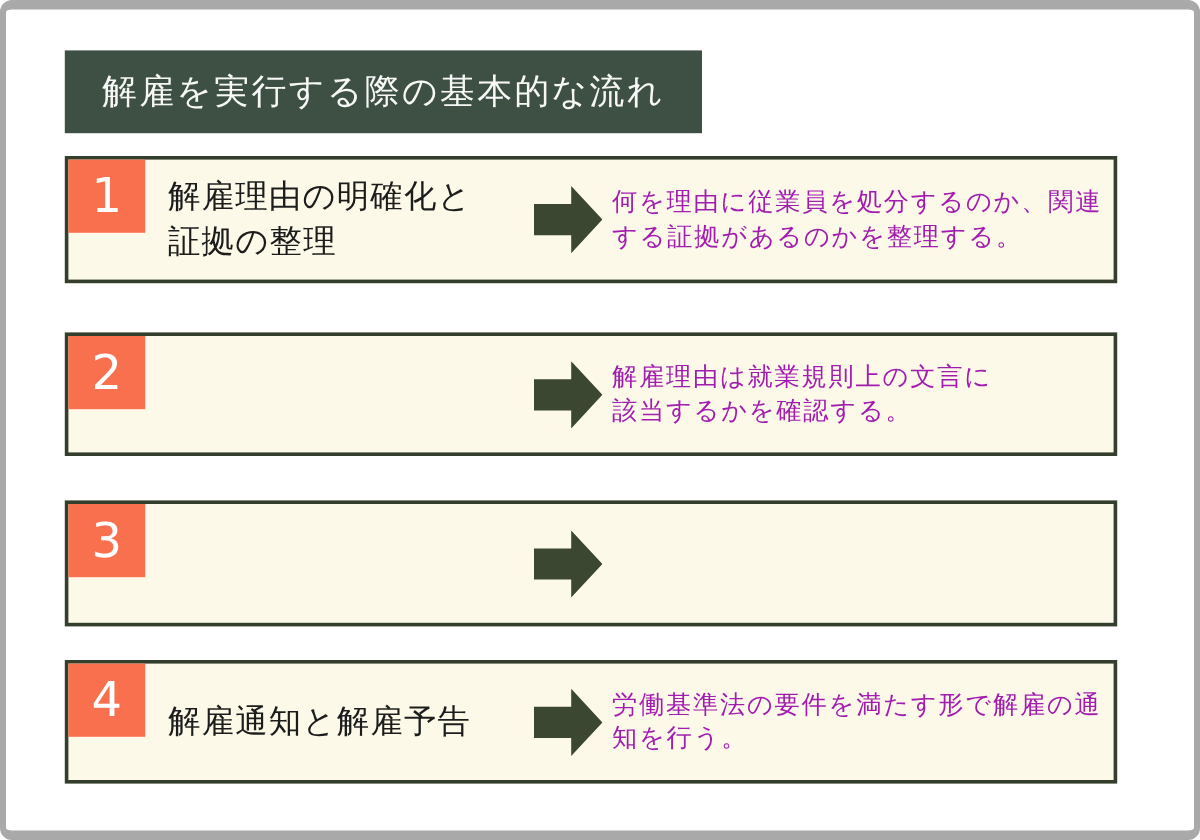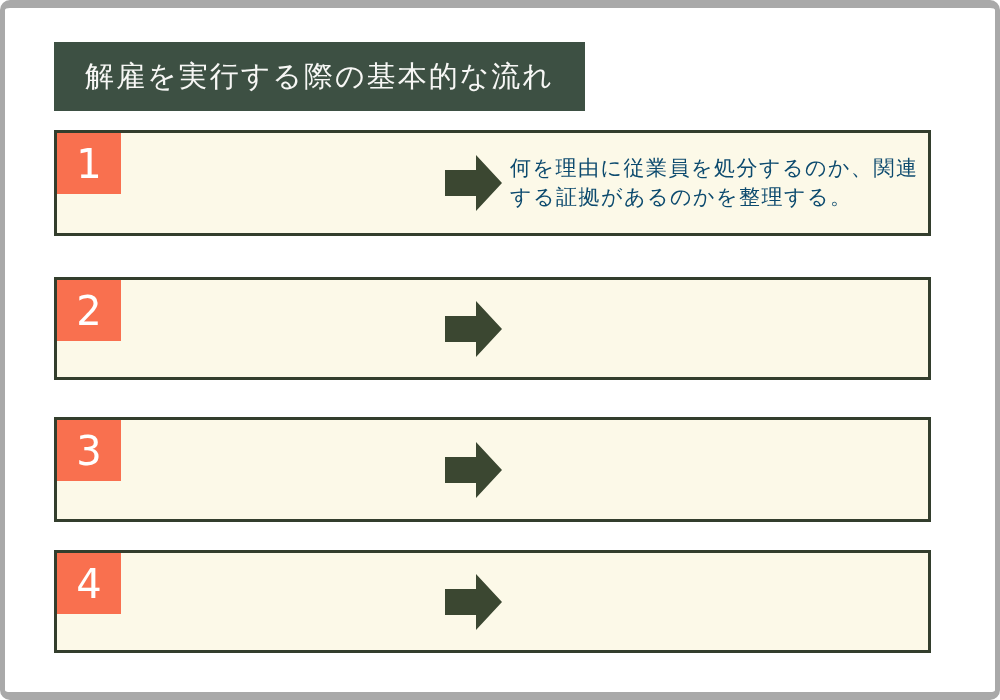--- a/index.html
+++ b/index.html
@@ -13,67 +13,74 @@
   .title-box span{color:#f7f7f5;font-size:29px;letter-spacing:2px;white-space:nowrap;}
   .row{position:absolute;left:54px;width:877px;background:#fcf9e8;border:3px solid #333e2d;box-sizing:border-box;}
   .badge{position:absolute;left:0;top:0;width:64px;height:61px;background:#f9704f;
          display:flex;align-items:center;justify-content:center;}
   .badge span{color:#ffffff;font-size:40px;line-height:1;}
   .step-title{position:absolute;left:83px;top:50%;transform:translateY(-50%);
               font-size:27px;line-height:1.4;letter-spacing:1px;color:#1c1c1c;white-space:pre-line;}
   .arrow{position:absolute;left:388px;top:50%;transform:translateY(-50%);width:57px;height:56px;}
   .arrow path{fill:#3b4731;}
   .step-desc{position:absolute;left:453px;top:50%;transform:translateY(-50%);width:430px;
-             font-size:21px;line-height:1.38;letter-spacing:1.5px;color:#0c4a6e;white-space:pre-line;}
+             font-size:21px;line-height:1.38;letter-spacing:1.5px;color:#a21caf;white-space:pre-line;}
   .r1{top:130px;height:106px;}
   .r2{top:277px;height:103px;}
   .r3{top:417px;height:105px;}
   .r4{top:550px;height:103px;}
 </style>
 </head>
 <body>
 
 <div class="canvas">
 
   <div class="title-box">
     <span>解雇を実行する際の基本的な流れ</span>
   </div>
 
   <div class="row r1">
     <div class="badge">
       <span>1</span>
     </div>
+    <div class="step-title">解雇理由の明確化と
+証拠の整理</div>
     <svg class="arrow" viewBox="0 0 57 56" aria-hidden="true">
       <path d="M0 15 H31 V0 L57 28 L31 56 V41 H0 Z"></path>
     </svg>
     <div class="step-desc">何を理由に従業員を処分するのか、関連
 する証拠があるのかを整理する。</div>
   </div>
 
   <div class="row r2">
     <div class="badge">
       <span>2</span>
     </div>
     <svg class="arrow" viewBox="0 0 57 56" aria-hidden="true">
       <path d="M0 15 H31 V0 L57 28 L31 56 V41 H0 Z"></path>
     </svg>
+    <div class="step-desc">解雇理由は就業規則上の文言に
+該当するかを確認する。</div>
   </div>
 
   <div class="row r3">
     <div class="badge">
       <span>3</span>
     </div>
     <svg class="arrow" viewBox="0 0 57 56" aria-hidden="true">
       <path d="M0 15 H31 V0 L57 28 L31 56 V41 H0 Z"></path>
     </svg>
   </div>
 
   <div class="row r4">
     <div class="badge">
       <span>4</span>
     </div>
+    <div class="step-title">解雇通知と解雇予告</div>
     <svg class="arrow" viewBox="0 0 57 56" aria-hidden="true">
       <path d="M0 15 H31 V0 L57 28 L31 56 V41 H0 Z"></path>
     </svg>
+    <div class="step-desc">労働基準法の要件を満たす形で解雇の通
+知を行う。</div>
   </div>
 
   <div class="frame"></div>
 </div>
 
 </body></html>

